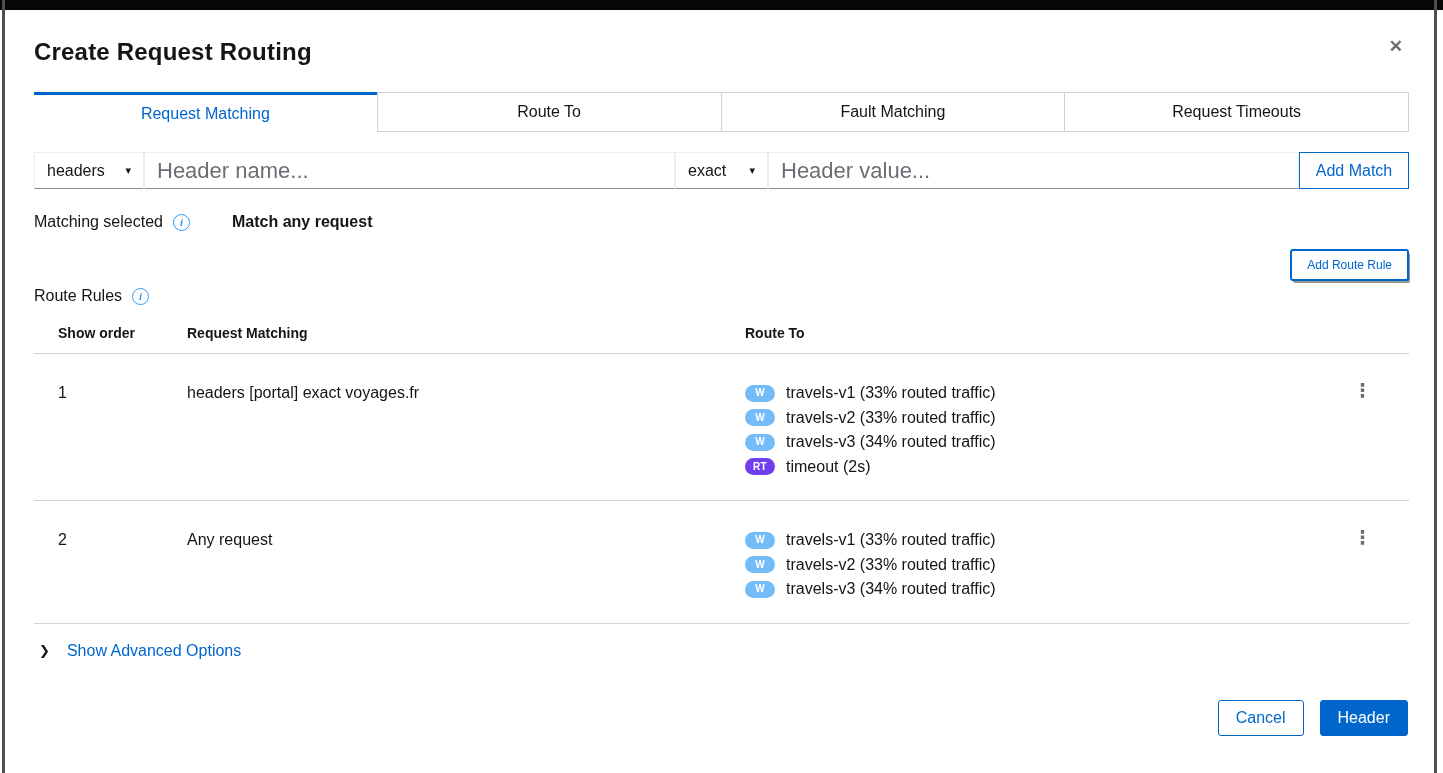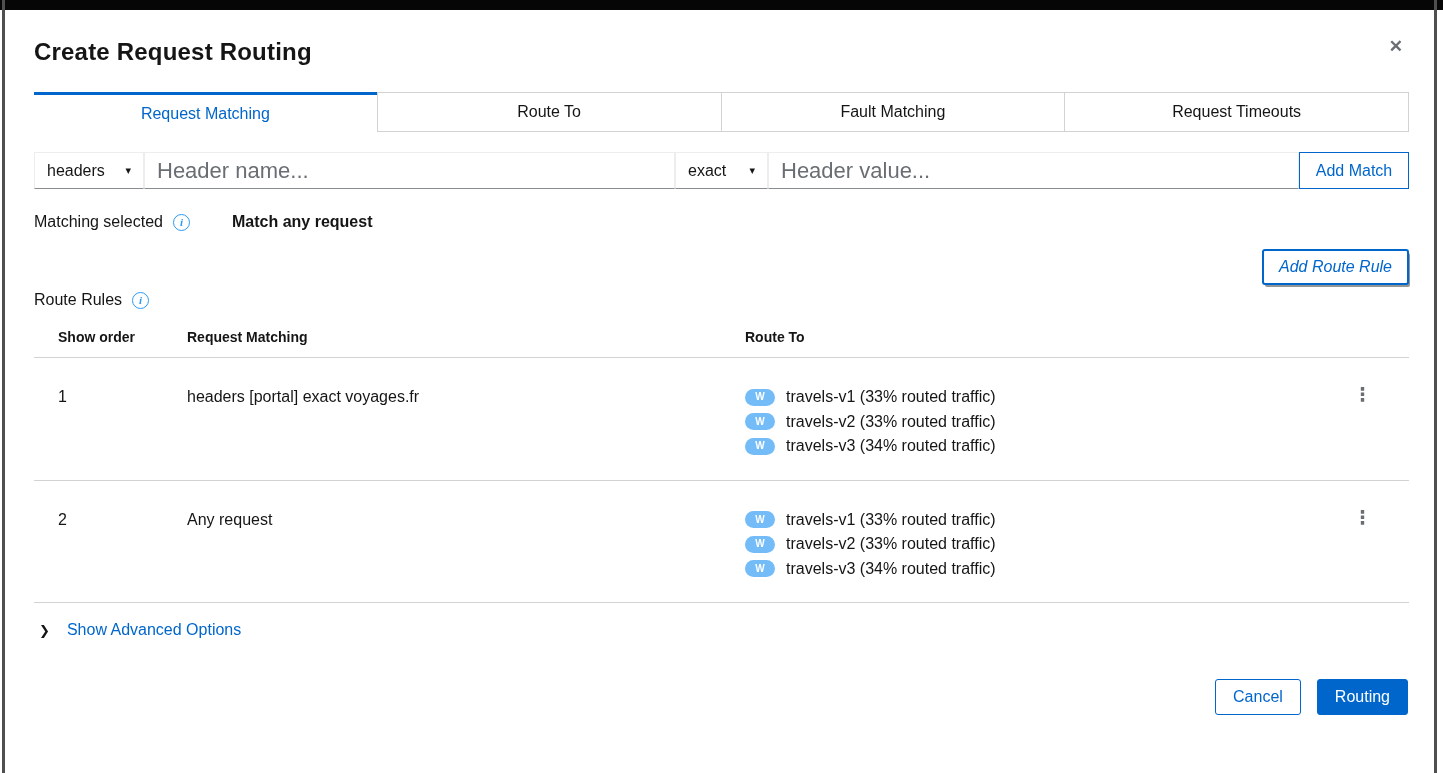--- a/index.html
+++ b/index.html
@@ -51,22 +51,22 @@
   .matching-row { display: flex; align-items: center; margin-top: 24px; font-size: 16px; text-align: center; }
   .info-icon { display: inline-flex; align-items: center; justify-content: center;
                width: 17px; height: 17px; border-radius: 50%; border: 1.5px solid #2b9af3;
                color: #2b9af3; font-size: 11px; font-weight: 700; font-style: italic;
                font-family: "Liberation Serif", serif; margin-left: 10px; }
   .match-any { font-weight: 700; margin-left: 42px; }
 
   
   .add-rule-row { display: flex; justify-content: flex-end; margin-top: 18px; }
   .btn-add-rule { background: #fff; border: 2px solid var(--accent); border-radius: 3px;
-                  color: var(--accent); font-size: 16px; font-family: inherit; cursor: pointer;
-                  padding: 7px 15px; box-shadow: 2px 3px 0 -1px rgba(21,21,21,.45); font-style: italic; }
+                  color: var(--accent); font-size: 12px; font-family: inherit; cursor: pointer;
+                  padding: 7px 15px; box-shadow: 2px 3px 0 -1px rgba(21,21,21,.45); }
 
   
   .rules-label-row { display: flex; align-items: center; margin-top: 6px; font-size: 16px; }
 
   
   .rules-table { margin-top: 8px; }
   .thead { display: flex; align-items: center; height: 41px; border-bottom: 1px solid #d2d2d2;
            font-size: 14px; font-weight: 700; color: #151515; }
   .col-order { width: 153px; padding-left: 24px; }
   .col-match { width: 558px; }
@@ -171,20 +171,24 @@
               <span class="route-text">travels-v1 (33% routed traffic)</span>
             </div>
             <div class="route-line">
               <span class="badge w">W</span>
               <span class="route-text">travels-v2 (33% routed traffic)</span>
             </div>
             <div class="route-line">
               <span class="badge w">W</span>
               <span class="route-text">travels-v3 (34% routed traffic)</span>
             </div>
+            <div class="route-line">
+              <span class="badge rt">RT</span>
+              <span class="route-text">timeout (2s)</span>
+            </div>
           </div>
           <div class="col-kebab cell">
             <span class="kebab">⋮</span>
           </div>
         </div>
         <div class="trow">
           <div class="col-order cell">2</div>
           <div class="col-match cell">Any request</div>
           <div class="col-route cell">
             <div class="route-line">
@@ -207,16 +211,16 @@
       </div>
   </div>
 
   <div class="advanced">
     <span class="chev">❯</span>
     <a>Show Advanced Options</a>
   </div>
 
   <div class="footer">
     <button class="btn-cancel">Cancel</button>
-    <button class="btn-create">Routing</button>
+    <button class="btn-create">Header</button>
   </div>
 
 </div>
 
 </body></html>

